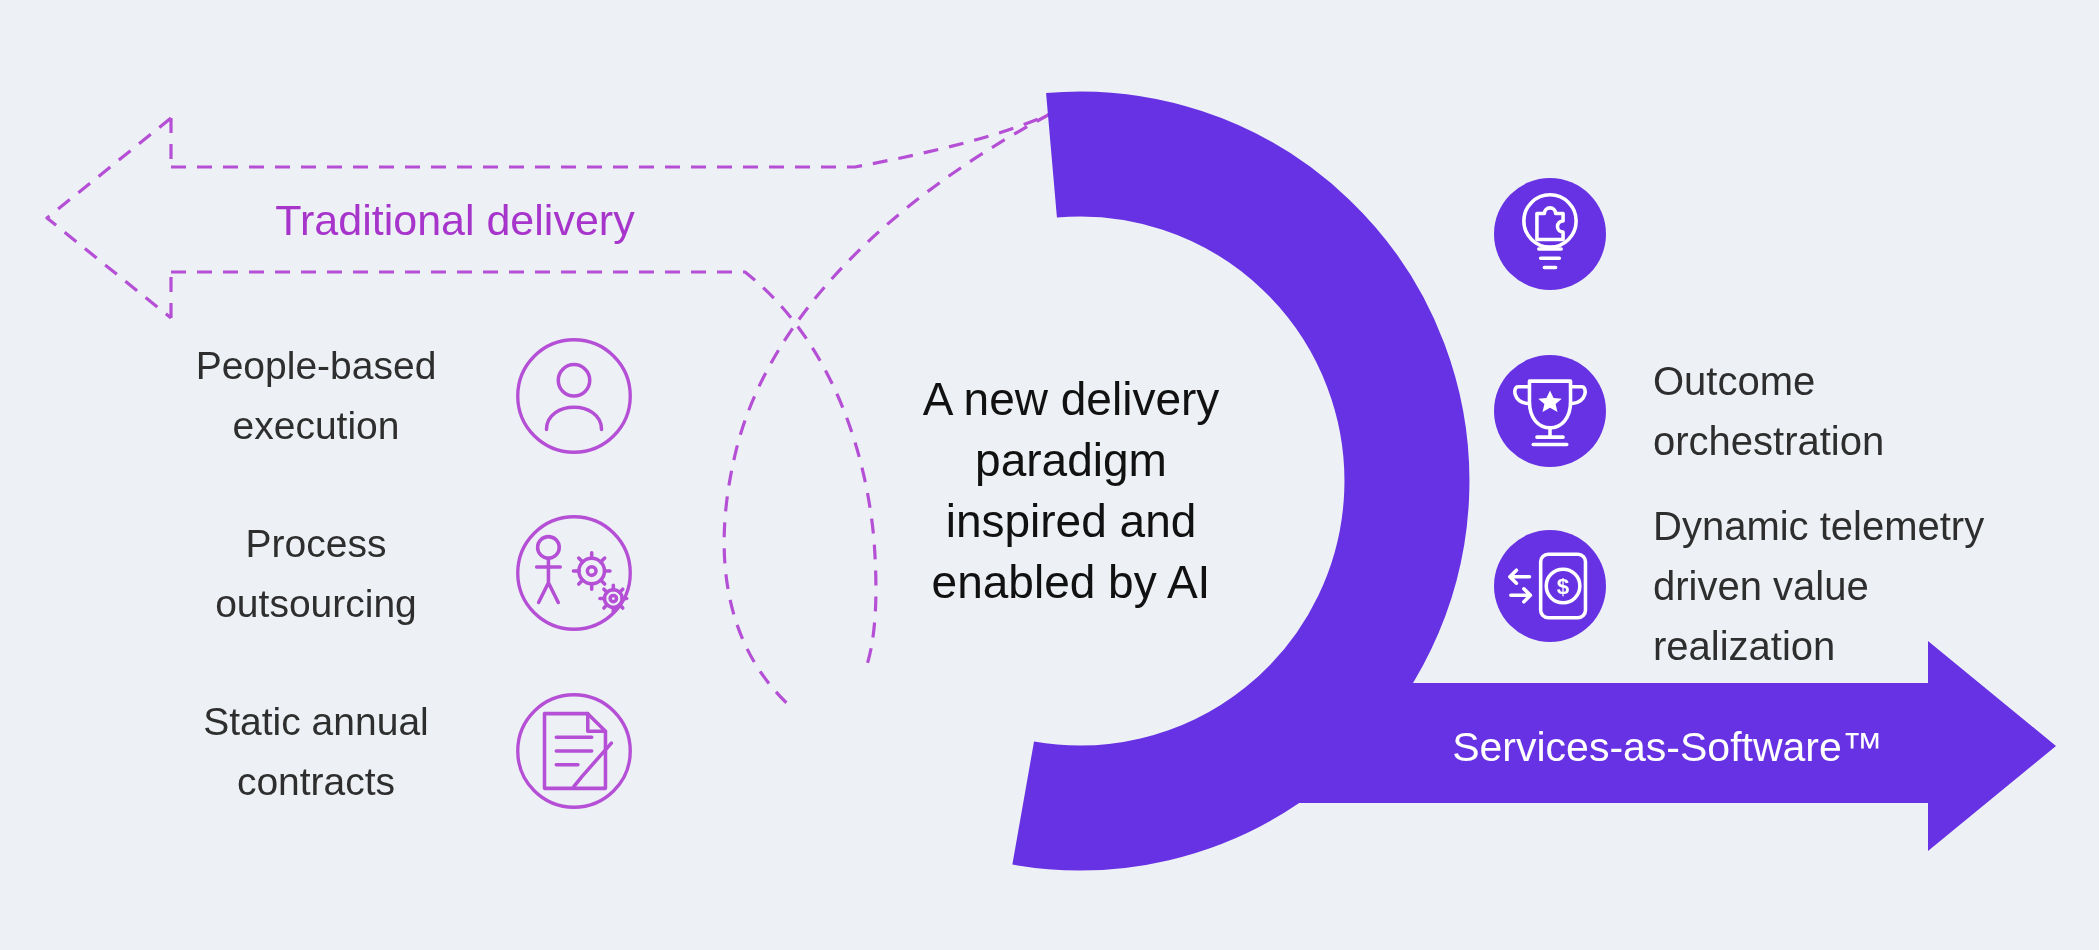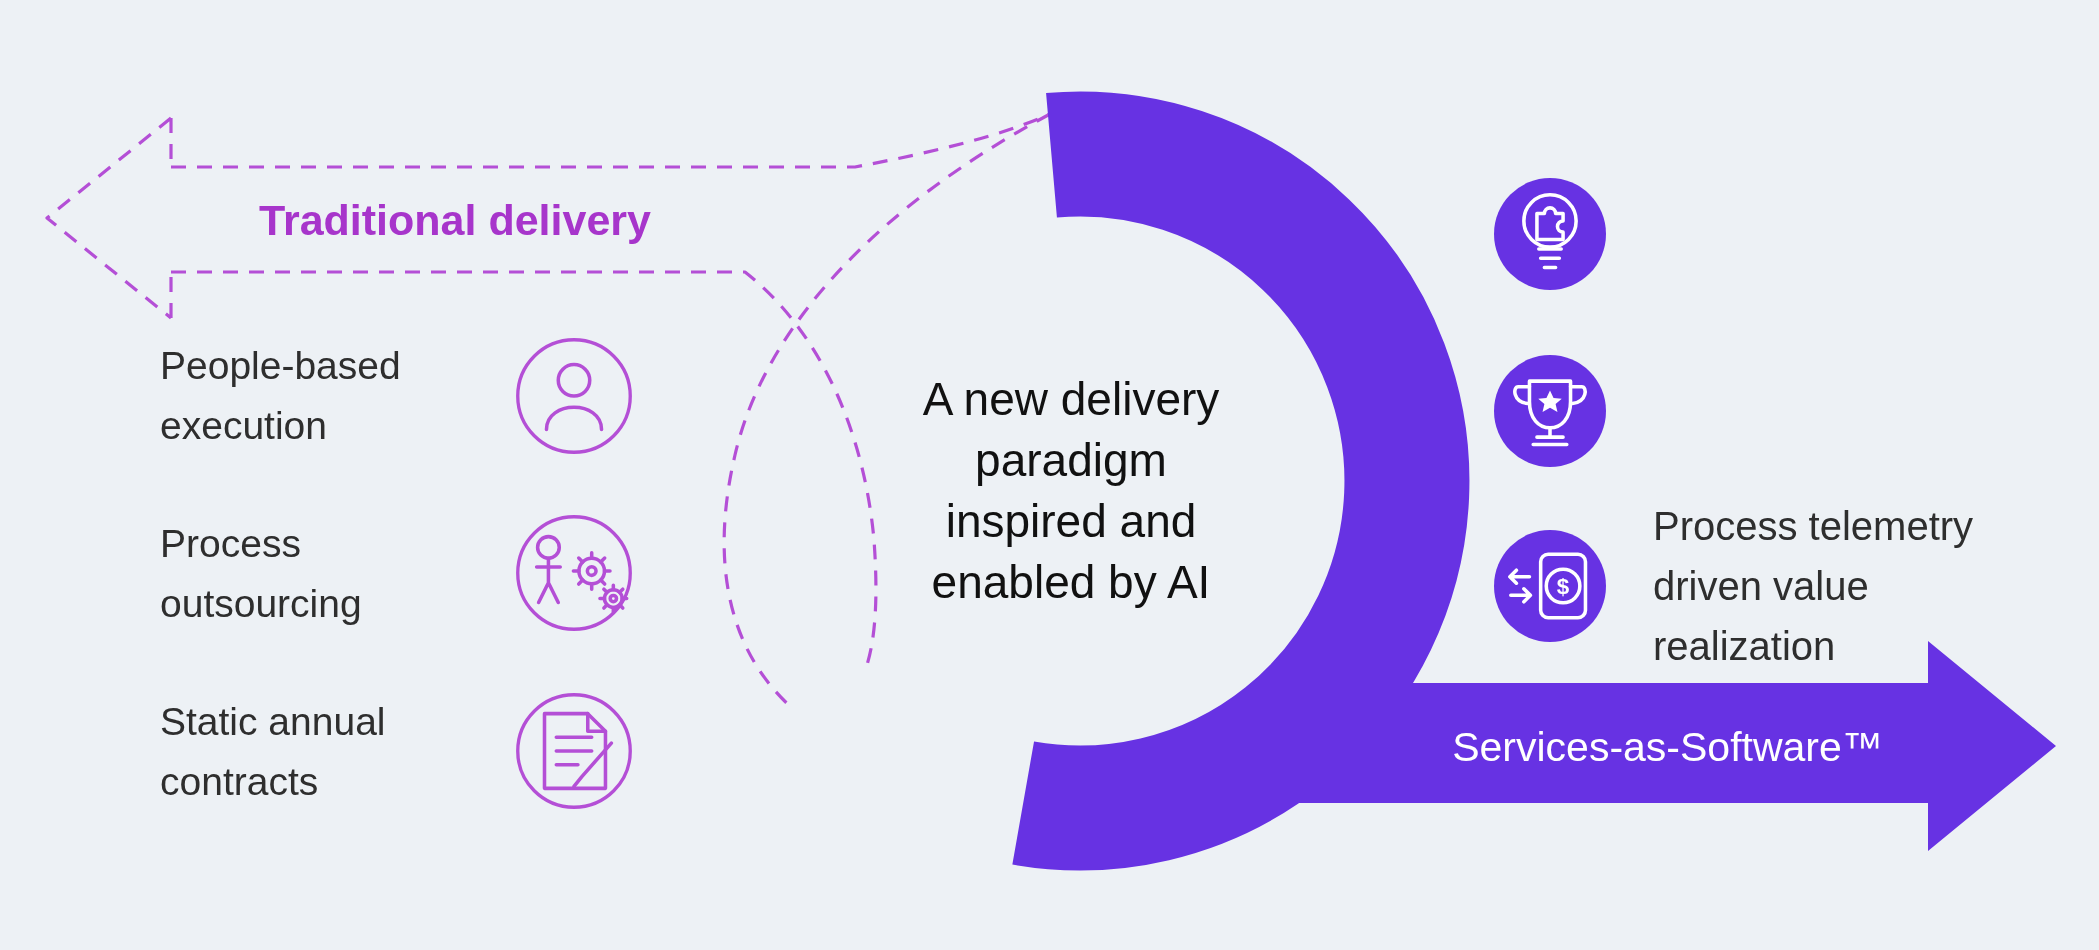--- a/index.html
+++ b/index.html
@@ -9,23 +9,23 @@
   *{margin:0;padding:0;box-sizing:border-box}
   body{background:#ffffff;font-family:"Liberation Sans",sans-serif}
   .canvas{position:relative;width:2099px;height:950px;background:var(--background);overflow:hidden}
   svg.bg{position:absolute;left:0;top:0;width:2099px;height:950px}
 
   .dash{fill:none;stroke:var(--magenta_light);stroke-width:3.2;stroke-dasharray:15 11;stroke-linejoin:round}
   .ring{fill:none;stroke:var(--purple);stroke-width:125}
   .solid{fill:var(--purple);stroke:none}
 
   .trad-title{position:absolute;left:240px;top:196px;width:430px;text-align:center;
-    font-size:43px;font-weight:bold;color:var(--magenta)}
+    font-size:43px;font-weight:normal;color:var(--magenta)}
 
-  .trad-label{position:absolute;width:312px;text-align:left;font-size:39px;line-height:60px;
+  .trad-label{position:absolute;width:312px;text-align:center;font-size:39px;line-height:60px;
     color:var(--dark);white-space:pre-line}
   .trad-label.r1{left:160px;top:336px}
   .trad-label.r2{left:160px;top:514px}
   .trad-label.r3{left:160px;top:692px}
 
   .trad-icon{position:absolute;width:118px;height:118px;left:515px}
   .trad-icon.r1{top:337px}
   .trad-icon.r2{top:514px}
   .trad-icon.r3{top:692px}
   .trad-icon svg{width:100%;height:100%}
@@ -127,29 +127,31 @@
 
   <div class="svc-icon r2">
     <svg viewBox="-30 -30 60 60">
       <path class="wstroke" d="M -11,-16 H 11 V -5 C 11,4 6,9 0,9 C -6,9 -11,4 -11,-5 Z"></path>
       <path class="wstroke" d="M -11,-13 H -17 C -20,-13 -20,-5 -12,-4"></path>
       <path class="wstroke" d="M 11,-13 H 17 C 20,-13 20,-5 12,-4"></path>
       <path class="wstroke" d="M 0,9 V 14 M -7,14 H 7 M -9,18 H 9"></path>
       <path class="wfill" d="M 0,-11 L 1.9,-6.9 6.3,-6.6 3,-3.7 4,0.6 0,-1.7 -4,0.6 -3,-3.7 -6.3,-6.6 -1.9,-6.9 Z"></path>
     </svg>
   </div>
+  <div class="svc-label r2">Outcome
+orchestration</div>
 
   <div class="svc-icon r3">
     <svg viewBox="-30 -30 60 60">
       <rect class="wstroke" x="-5" y="-17" width="24" height="34" rx="4"></rect>
       <circle class="wstroke" cx="7" cy="0" r="9"></circle>
       <text x="7" y="0.5" text-anchor="middle" dominant-baseline="central" font-size="12" font-weight="bold" fill="#ffffff">$</text>
       <path class="wstroke" d="M -11,-5 H -21 M -18,-8.5 L -21.5,-5 L -18,-1.5"></path>
       <path class="wstroke" d="M -21,5 H -11 M -14,1.5 L -10.5,5 L -14,8.5"></path>
     </svg>
   </div>
-  <div class="svc-label r3">Process telemetry
+  <div class="svc-label r3">Dynamic telemetry
 driven value
 realization</div>
 
   <div class="arrow-label">Services-as-Software™</div>
 
 </div>
 
 </body></html>

